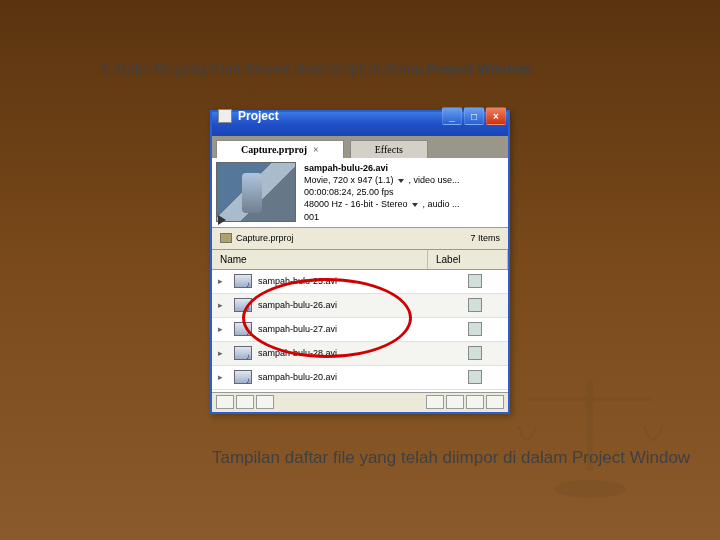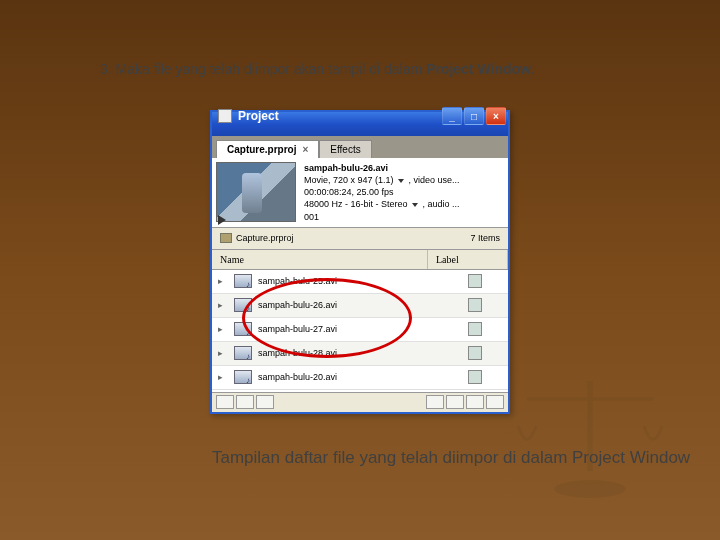--- a/index.html
+++ b/index.html
@@ -70,26 +70,27 @@
   .winbtn.close { background: linear-gradient(180deg,#f08060,#d03010); }
 
   .tabs {
     height: 22px;
     display: flex;
     align-items: flex-end;
     background: #9a968a;
     padding: 0 4px;
   }
   .tab {
-    padding: 3px 10px;
+    padding: 3px 24px;
     font-size: 10px;
     border: 1px solid #888;
     border-bottom: none;
-    margin-right: 0;
+    margin-right: 6px;
     background: #d4d0c8;
+    font-family: Liberation Serif, serif;
   }
   .tab.active { background: #fff; font-weight: bold; }
   .tab .x { margin-left: 6px; color: #666; }
 
   .preview-row {
     display: flex;
     background: #fff;
     border-bottom: 1px solid #999;
     padding: 4px;
   }
@@ -135,21 +136,20 @@
     color: #000;
     justify-content: space-between;
   }
   .binrow .bin-left { display:flex; align-items:center; gap:4px;}
   .binrow .bin-icon { width:12px;height:10px;background:#b0a070;border:1px solid #776;}
 
   .cols {
     display: flex;
     background: #ece9d8;
     border-bottom: 1px solid #999;
-    font-family: Liberation Serif, serif;
   }
   .col {
     padding: 4px 8px;
     font-size: 10px;
     border-right: 1px solid #c0bcb0;
   }
   .col.name { flex: 1; }
   .col.label { width: 80px; }
 
   .filelist {

